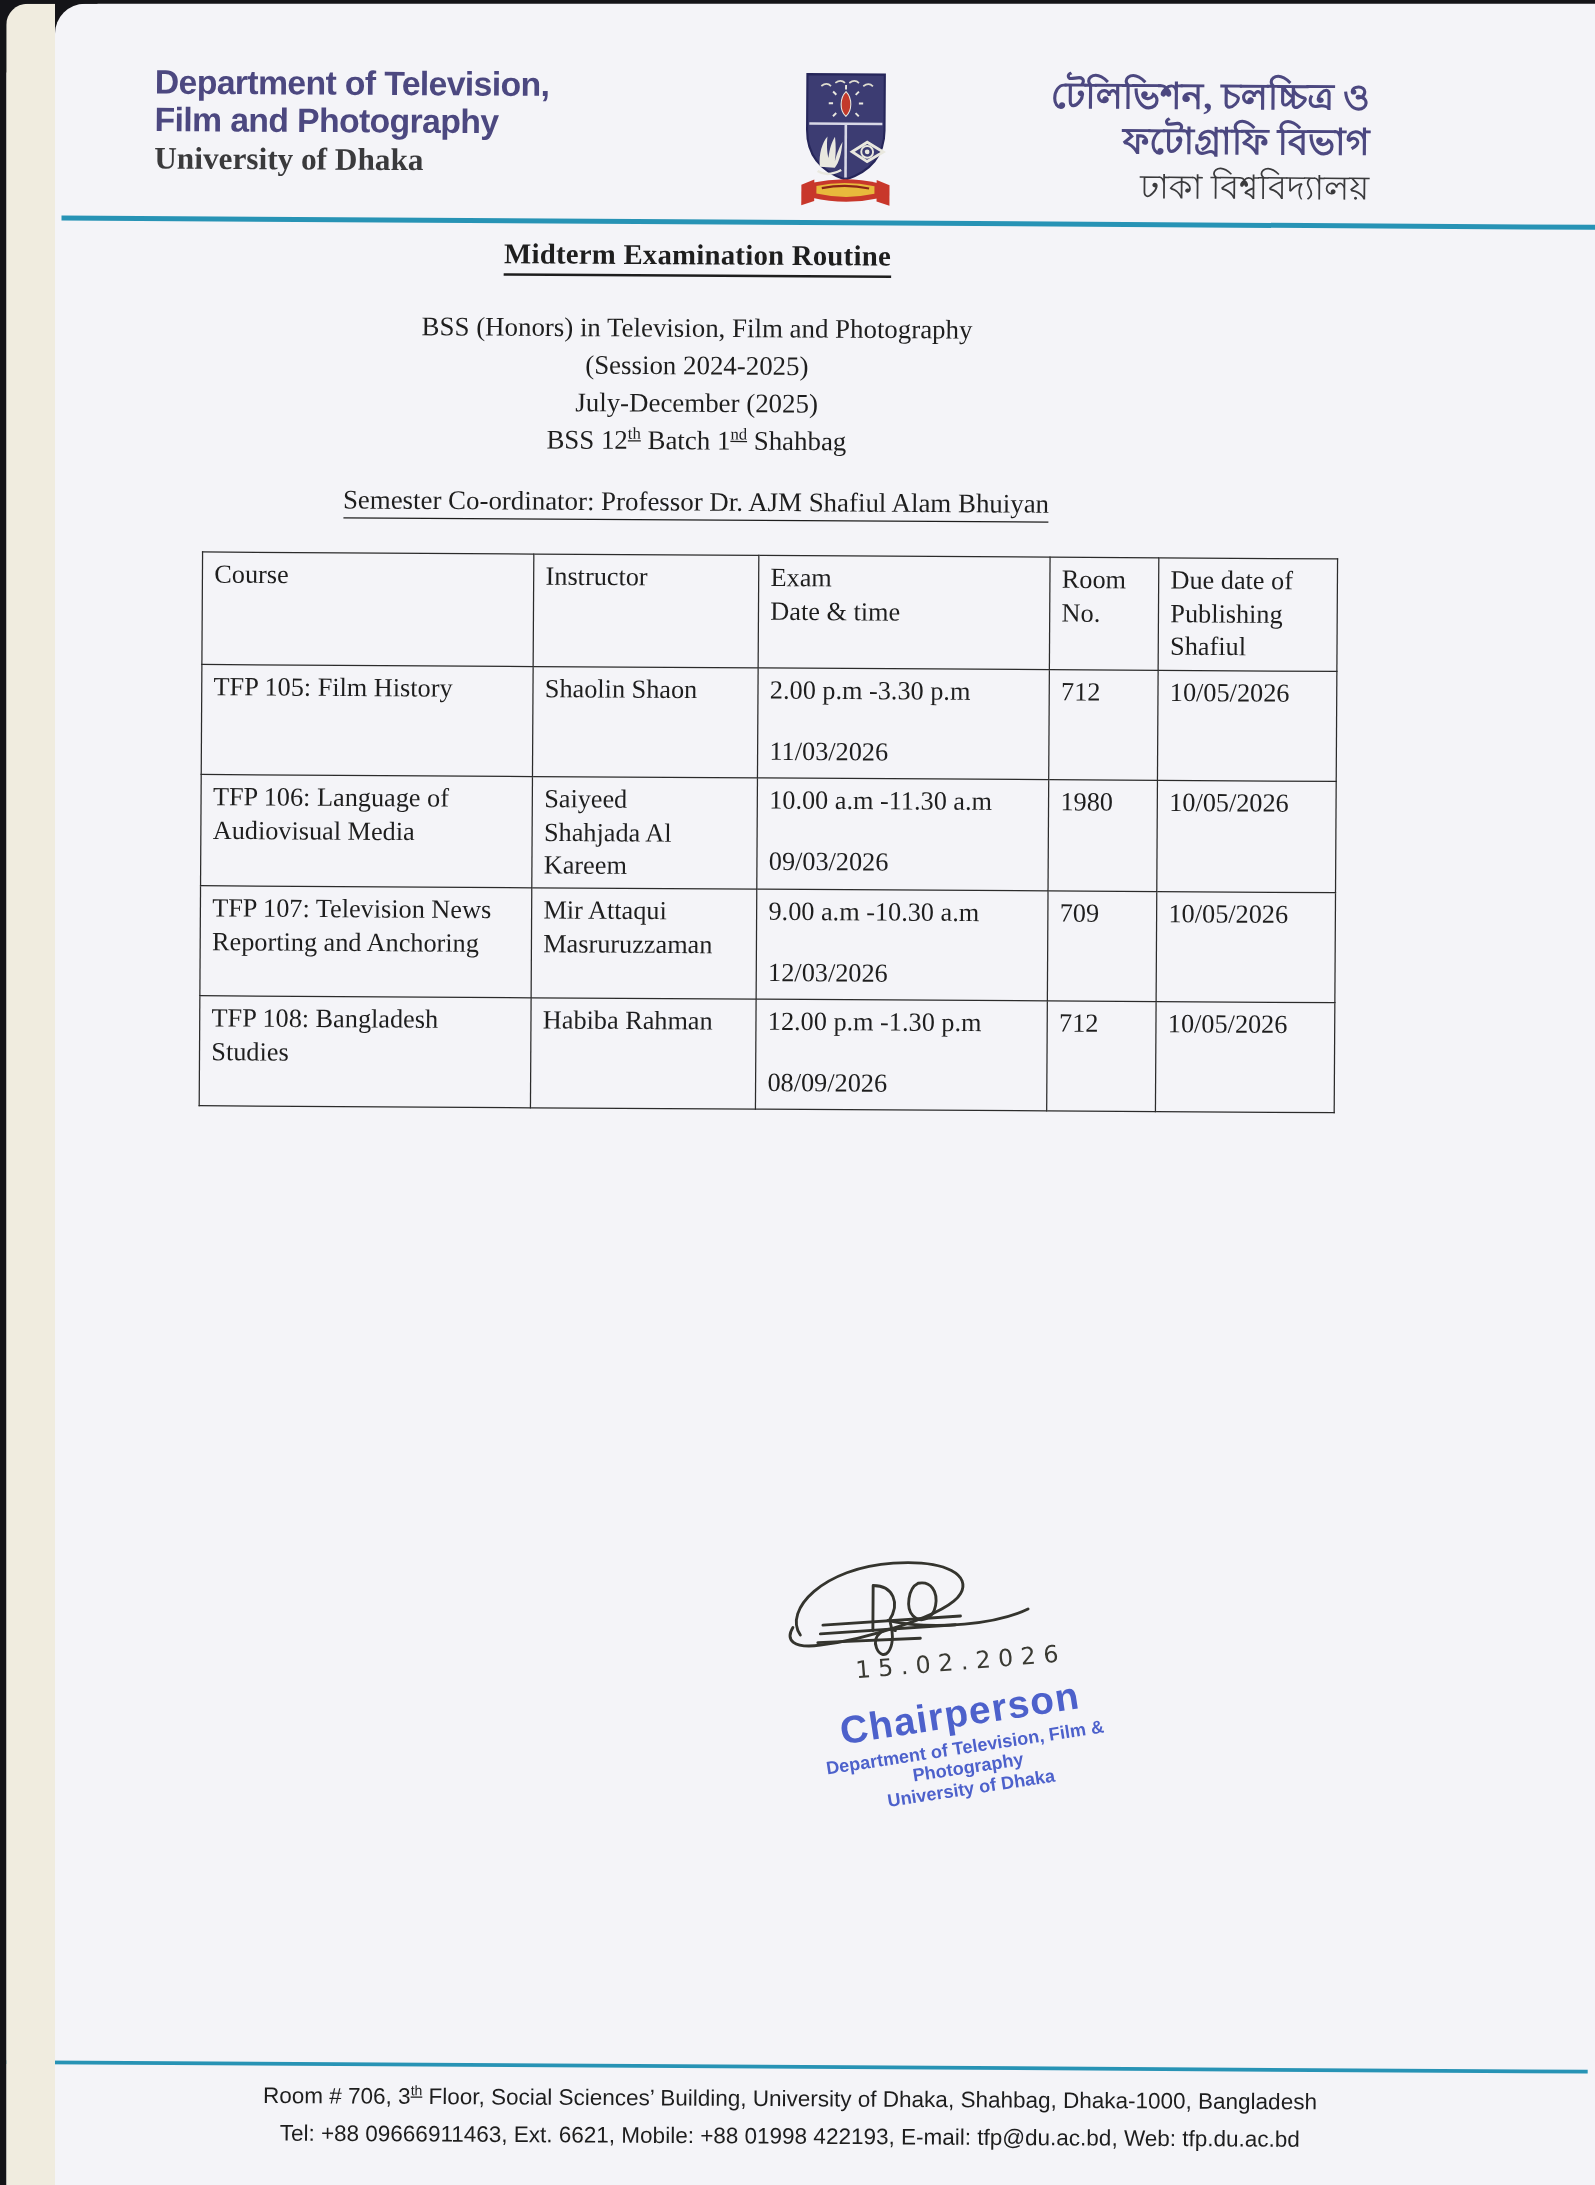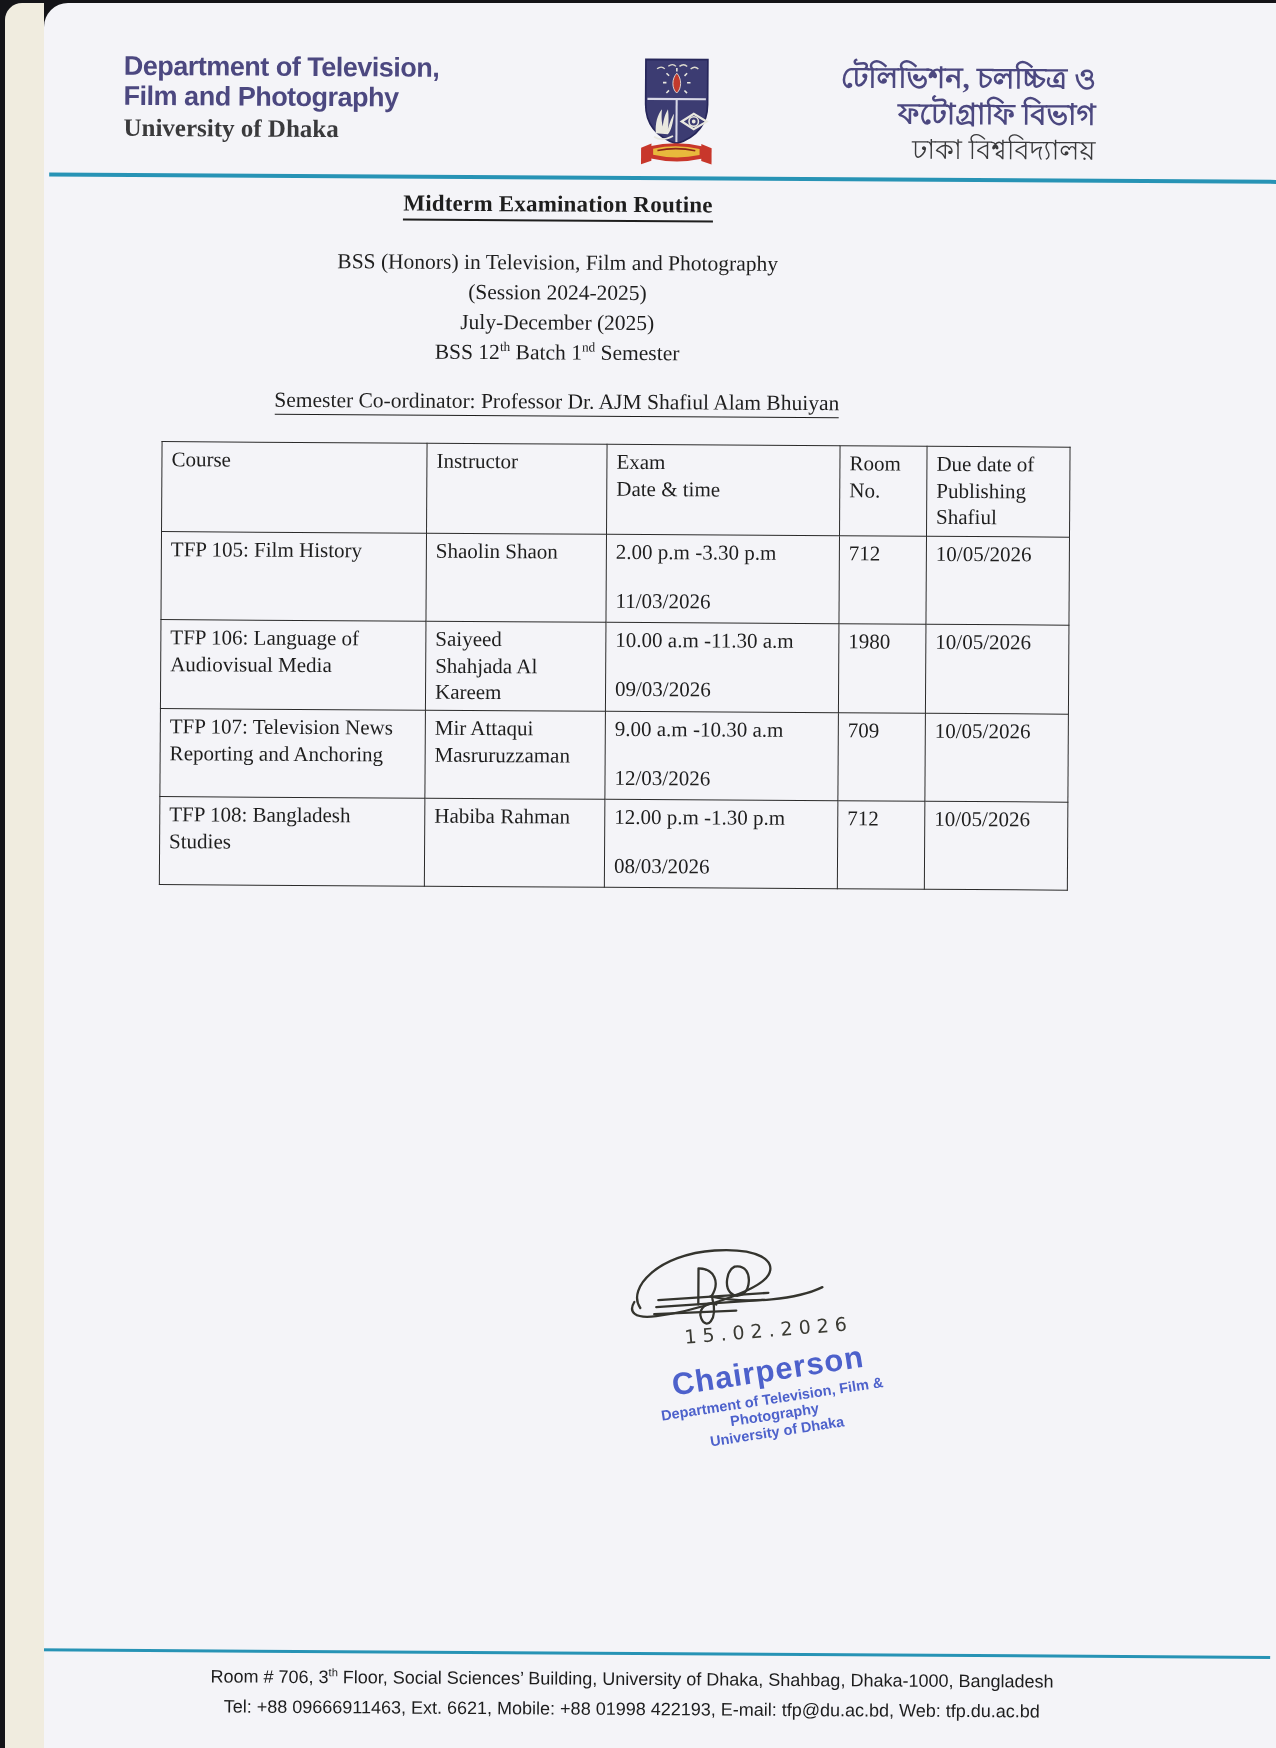--- a/index.html
+++ b/index.html
@@ -32,21 +32,21 @@
   .bangla-univ{font-size:27px;line-height:36px;color:#3a3a3c;}
 
   .rule-teal{position:absolute;background:#2793b5;}
   .rule-top{left:46px;top:176px;width:1230px;height:4px;}
   .rule-bottom{left:0;top:1652px;width:1276px;height:3px;}
 
   
   .title-row{position:absolute;left:0;top:192px;width:1110px;text-align:center;}
   .doc-title{display:inline-block;font-size:23px;font-weight:700;border-bottom:2.5px solid #1e1e1e;padding-bottom:2px;letter-spacing:0.2px;}
   .subtitle-block{position:absolute;left:0;top:248px;width:1110px;text-align:center;font-size:21.5px;line-height:30px;}
-  sup{font-size:0.62em;line-height:0;}
+  sup{font-size:0.62em;line-height:0;text-decoration:underline;}
   .coordinator-row{position:absolute;left:0;top:390px;width:1110px;text-align:center;}
   .coordinator{display:inline-block;font-size:21.5px;border-bottom:1.5px solid #1e1e1e;padding-bottom:1px;}
 
   
   table.routine{position:absolute;left:160px;top:444px;border-collapse:collapse;table-layout:fixed;width:908px;font-size:21px;}
   table.routine td,table.routine th{border:1.6px solid #2b2b2b;vertical-align:top;padding:4px 9px;font-weight:400;text-align:left;line-height:1.27;}
   col.c-course{width:265px;} col.c-instr{width:180px;} col.c-exam{width:233px;} col.c-room{width:87px;} col.c-due{width:143px;}
   tr.hdr{height:90px;}
   tr.datarow{height:88px;}
   .th-center{text-align:center;}
@@ -120,21 +120,21 @@
   <div class="rule-teal rule-top"></div>
 
   <div class="title-row">
     <span class="doc-title">Midterm Examination Routine</span>
   </div>
 
   <div class="subtitle-block">
     <div>BSS (Honors) in Television, Film and Photography</div>
     <div>(Session 2024-2025)</div>
     <div>July-December (2025)</div>
-    <div><span>BSS 12</span><sup>th</sup><span> Batch 1</span><sup>nd</sup><span> Semester</span></div>
+    <div><span>BSS 12</span><sup>th</sup><span> Batch 1</span><sup>nd</sup><span> Shahbag</span></div>
   </div>
 
   <div class="coordinator-row">
     <span class="coordinator">Semester Co-ordinator: Professor Dr. AJM Shafiul Alam Bhuiyan</span>
   </div>
 
   <table class="routine">
     <colgroup>
         <col class="c-course">
         <col class="c-instr">
@@ -198,21 +198,21 @@
           </td>
       <td class="cell-room">709</td>
       <td class="cell-due">10/05/2026</td>
     </tr>
     <tr class="datarow">
       <td class="cell-course">TFP 108: Bangladesh Studies</td>
       <td class="cell-instr">Habiba Rahman</td>
       <td>
             <div class="exam-flex">
               <div>12.00 p.m -1.30 p.m</div>
-              <div>08/03/2026</div>
+              <div>08/09/2026</div>
             </div>
           </td>
       <td class="cell-room">712</td>
       <td class="cell-due">10/05/2026</td>
     </tr>
   </tbody>
     </table>
 
   <div class="signature-wrap">
     <svg viewBox="0 0 230 100" width="230" height="100">

